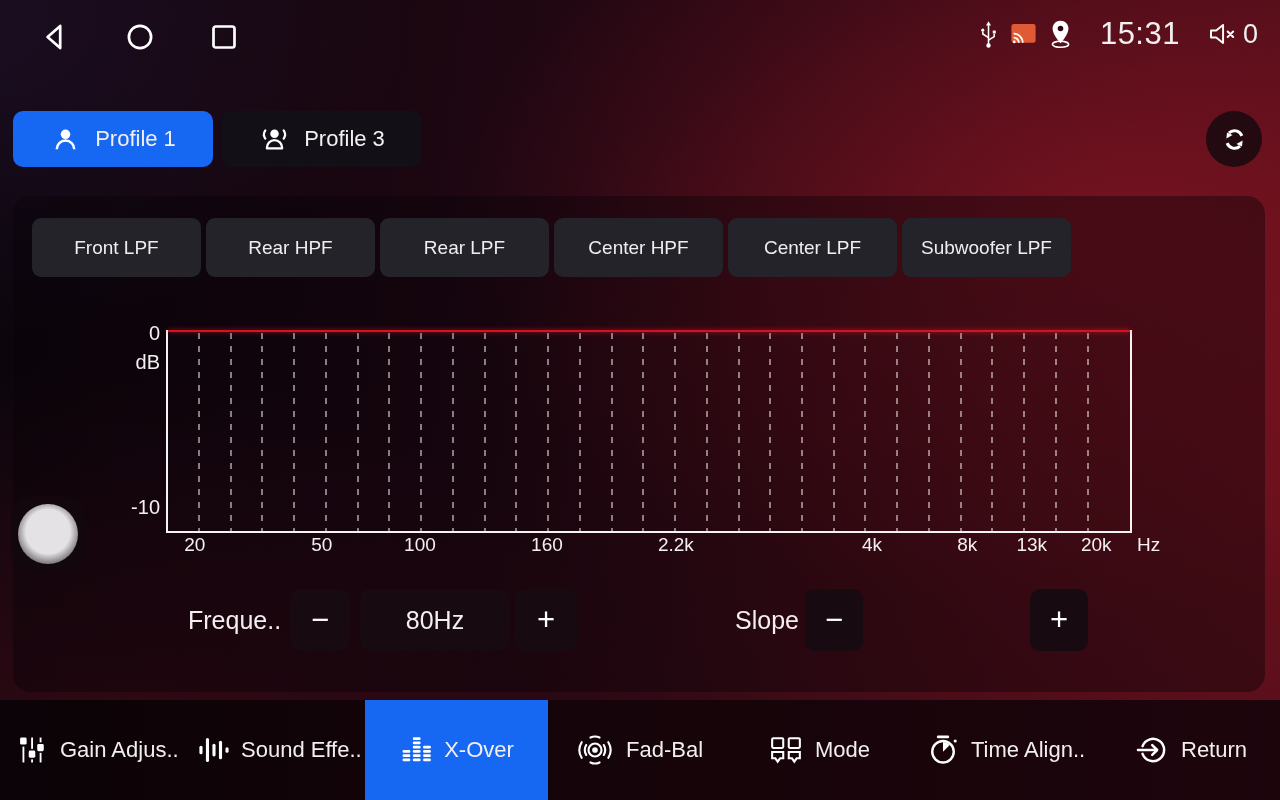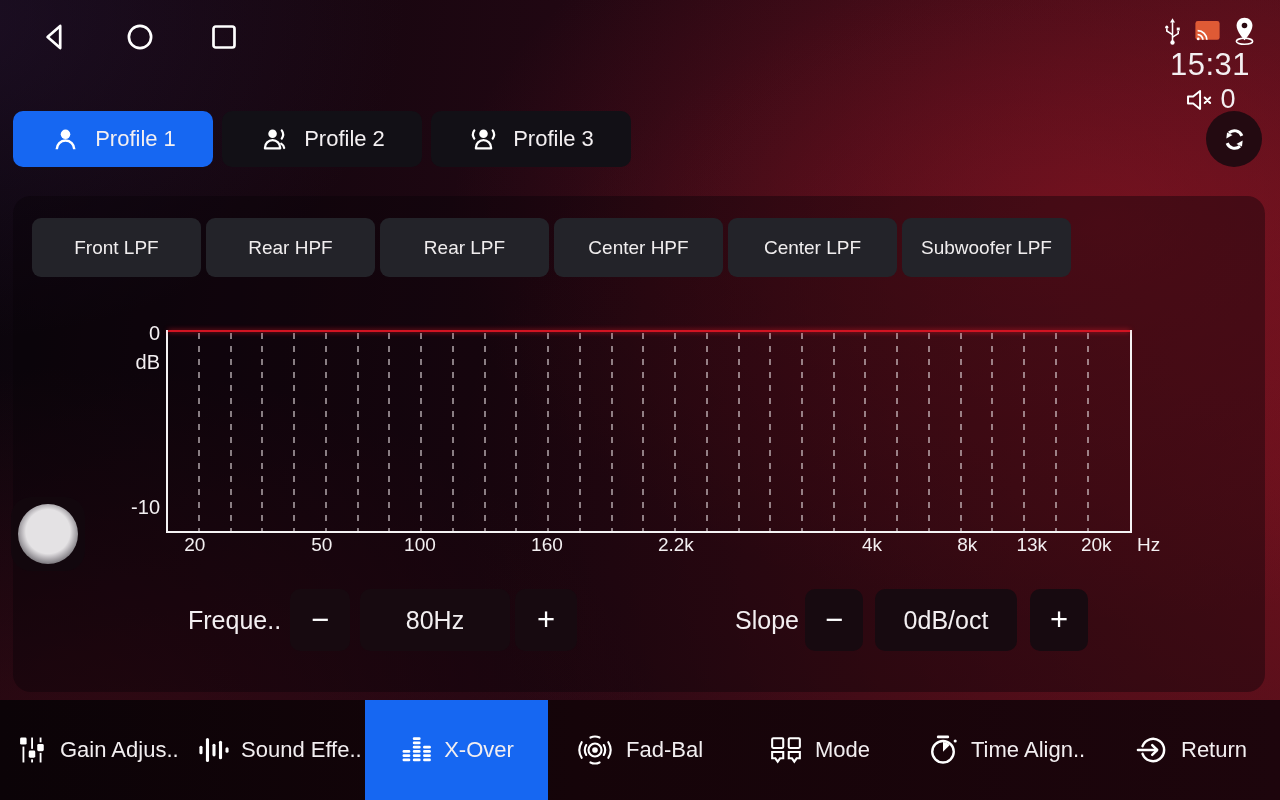--- a/index.html
+++ b/index.html
@@ -15,21 +15,21 @@
       radial-gradient(1400px 900px at 108% 60%, rgba(135,20,32,0.55), rgba(0,0,0,0) 66%),
       radial-gradient(760px 540px at -4% 2%, rgba(62,32,78,0.35), rgba(0,0,0,0) 60%),
       radial-gradient(900px 620px at 6% 96%, rgba(112,16,30,0.35), rgba(0,0,0,0) 65%),
       linear-gradient(97deg,#0a050c 0%,#200712 40%,#3c0b16 78%,#470d18 100%);
   }
   svg{display:block;}
   
   .status-bar{position:absolute;top:0;left:0;right:0;height:80px;}
   .nav-btns{position:absolute;left:38px;top:19px;display:flex;gap:48px;align-items:center;}
   .nav-btns button{background:none;border:none;padding:0;cursor:pointer;}
-  .status-right{position:absolute;right:22px;top:16px;display:flex;align-items:center;gap:1px;flex-direction:column;}
+  .status-right{position:absolute;right:22px;top:16px;display:flex;align-items:center;gap:19px;}
   .status-right .time{font-size:31px;font-weight:400;letter-spacing:0.5px;margin:0 8px;}
   .vol-group{display:flex;align-items:center;gap:5px;}
   .vol-group .vol-val{font-size:27px;}
   
   .profile-row{position:absolute;left:13px;right:18px;top:111px;height:56px;}
   .profile-tabs{display:flex;gap:9px;height:56px;}
   .profile-tab{width:200px;height:56px;border-radius:10px;display:flex;align-items:center;justify-content:center;
     gap:14px;background:#121016;font-size:22px;cursor:pointer;}
   .profile-tab.active{background:var(--accent);}
   .refresh-btn{position:absolute;right:0;top:0;width:56px;height:56px;border-radius:50%;
@@ -155,31 +155,20 @@
   <div class="profile-row">
     <div class="profile-tabs" id="profile-tabs">
         <div class="profile-tab active">
           <span class="p-icon">
             <svg width="31" height="31" viewBox="0 0 24 24">
               <circle cx="12" cy="8" r="3.7" fill="#fff"></circle>
               <path d="M5.2 19.6 a6.8 6.8 0 0 1 13.6 0" fill="none" stroke="#fff" stroke-width="1.9"></path>
             </svg>
           </span>
           <span class="p-label">Profile 1</span>
-        </div>
-        <div class="profile-tab">
-          <span class="p-icon">
-            <svg width="31" height="31" viewBox="0 0 24 24">
-              <circle cx="10.5" cy="7.6" r="3.3" fill="#fff"></circle>
-              <path d="M4.6 18.9 v-0.5 a5.9 5.9 0 0 1 11.8 0 v0.5 Z" fill="none" stroke="#fff" stroke-width="1.7" stroke-linejoin="round"></path>
-              <path d="M17.6 4.9 a5.6 5.6 0 0 1 0 6.4" fill="none" stroke="#fff" stroke-width="1.7" stroke-linecap="round"></path>
-              <path d="M17.2 15.2 a5 5 0 0 1 2.3 3.4" fill="none" stroke="#fff" stroke-width="1.7" stroke-linecap="round"></path>
-            </svg>
-          </span>
-          <span class="p-label">Profile 2</span>
         </div>
         <div class="profile-tab">
           <span class="p-icon">
             <svg width="31" height="31" viewBox="0 0 24 24">
               <circle cx="12" cy="7.6" r="3.3" fill="#fff"></circle>
               <path d="M6.1 18.9 v-0.5 a5.9 5.9 0 0 1 11.8 0 v0.5 Z" fill="none" stroke="#fff" stroke-width="1.7" stroke-linejoin="round"></path>
               <path d="M19.1 4.9 a5.6 5.6 0 0 1 0 6.4" fill="none" stroke="#fff" stroke-width="1.7" stroke-linecap="round"></path>
               <path d="M4.9 4.9 a5.6 5.6 0 0 0 0 6.4" fill="none" stroke="#fff" stroke-width="1.7" stroke-linecap="round"></path>
             </svg>
           </span>
@@ -274,21 +263,20 @@
       </div>
     <span class="hz-lab">Hz</span>
 
     <span class="ctl-label freq-label">Freque..</span>
     <button class="ctl-btn freq-minus">−</button>
     <div class="ctl-value freq-value">80Hz</div>
     <button class="ctl-btn freq-plus">+</button>
 
     <span class="ctl-label slope-label">Slope</span>
     <button class="ctl-btn slope-minus">−</button>
-    <div class="ctl-value slope-value">0dB/oct</div>
     <button class="ctl-btn slope-plus">+</button>
   </div>
 
   <div class="knob">
     <div class="knob-ball"></div>
   </div>
 
   <div class="bottom-nav" id="bottom-nav">
       <div class="nav-item">
         <span class="nav-icon">

